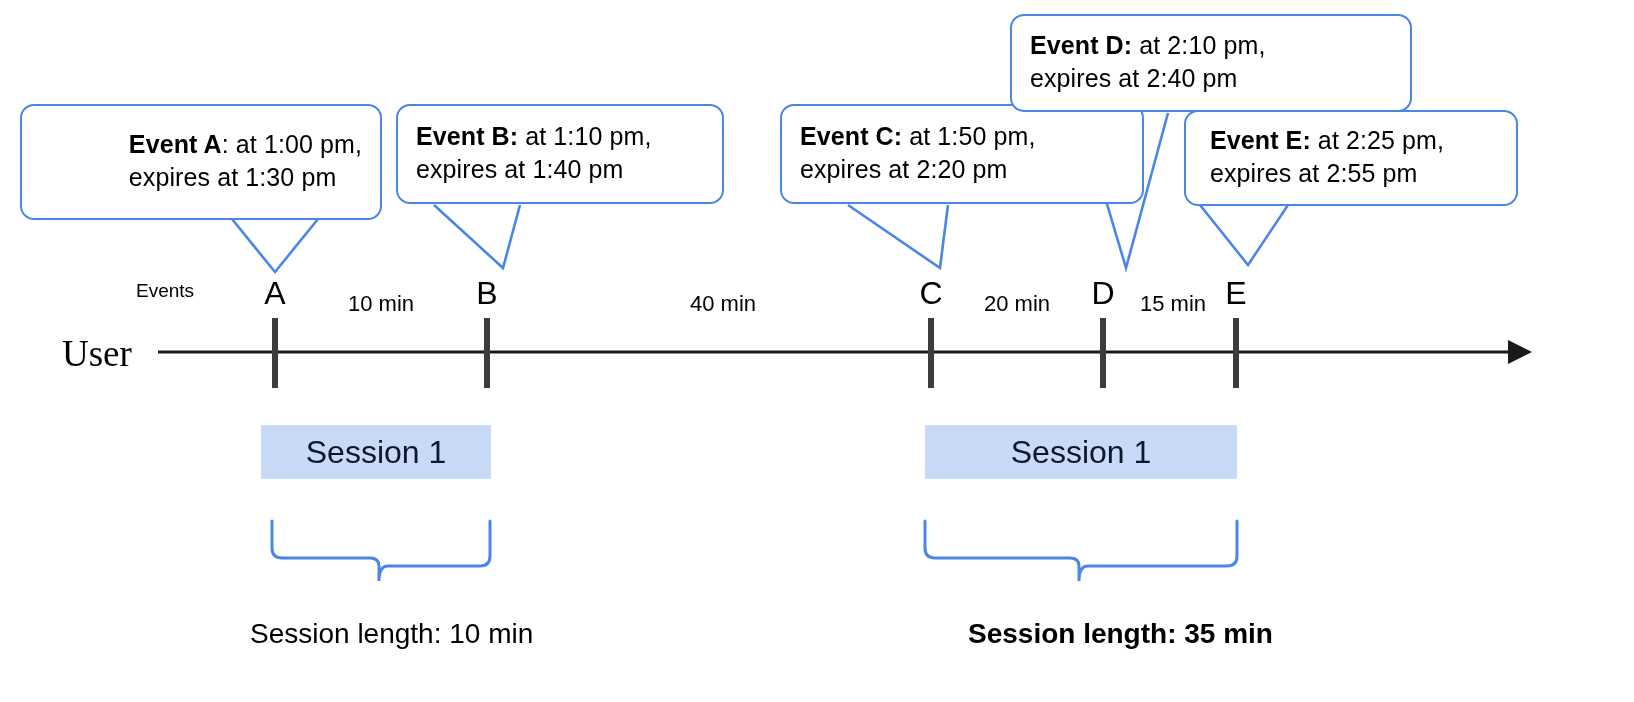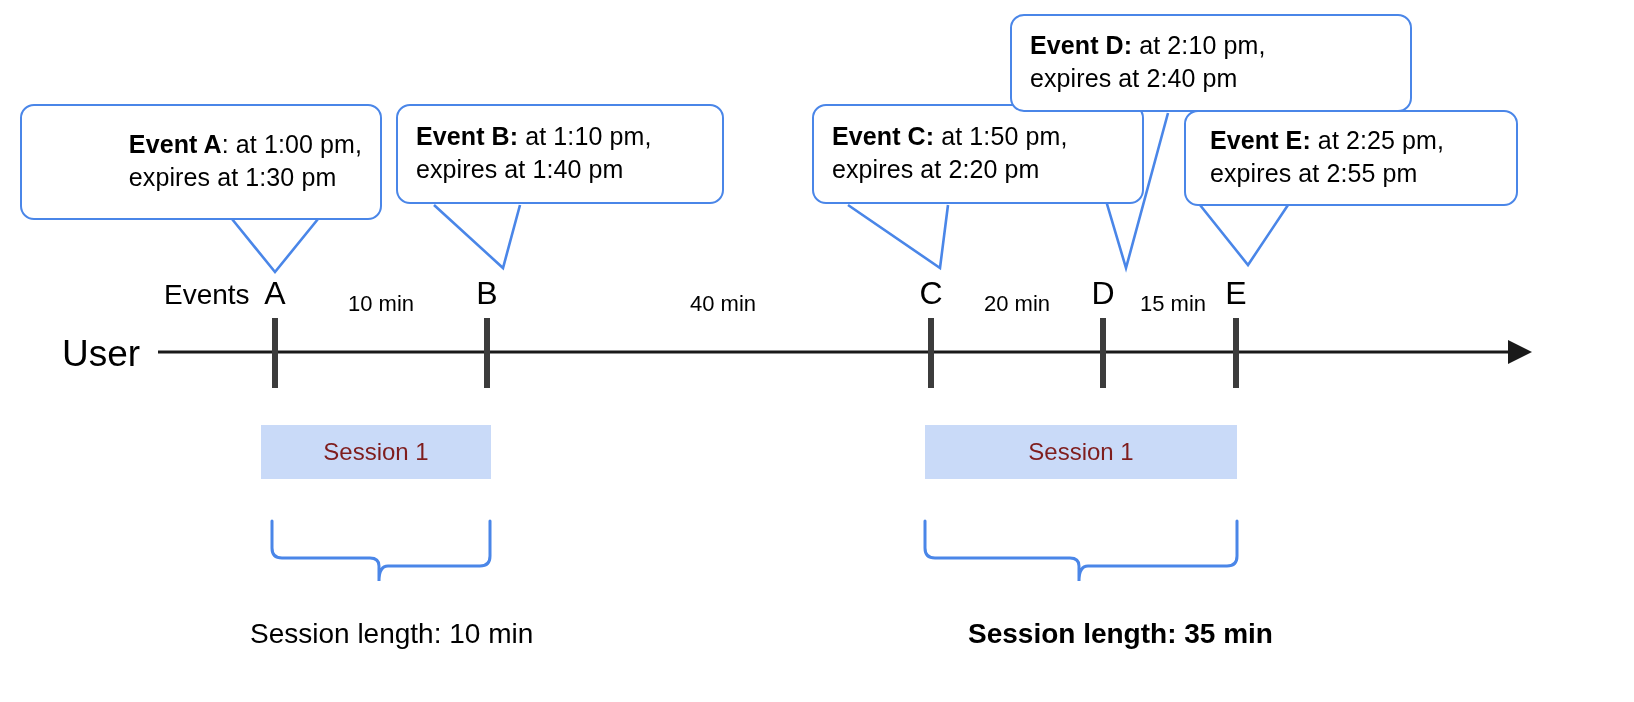--- a/index.html
+++ b/index.html
@@ -23,39 +23,39 @@
     display:flex;align-items:center;
     padding:10px 18px 12px 18px;
   }
   .callout .ctext{
     font-size:25px;line-height:1.32;letter-spacing:.1px;white-space:nowrap;
   }
   .callout .ctext b{font-weight:bold;}
 
   
   .axis-label{
-    position:absolute;z-index:2;font-size:37px;line-height:1;white-space:nowrap;
+    position:absolute;z-index:2;font-size:37px;line-height:1;white-space:nowrap;font-family:Liberation Serif, serif;
   }
   .events-label{
-    position:absolute;z-index:2;font-size:28px;line-height:1;white-space:nowrap;margin-left:28px;
+    position:absolute;z-index:2;font-size:19px;line-height:1;white-space:nowrap;
   }
   .tick-label{
     position:absolute;z-index:2;font-size:32px;line-height:1;white-space:nowrap;
     text-align:center;
   }
   .gap-label{
     position:absolute;z-index:2;font-size:22px;line-height:1;white-space:nowrap;
     text-align:center;
   }
 
   
   .session{
     position:absolute;z-index:2;
     display:flex;align-items:center;justify-content:center;
-    font-size:24px;color:#7f1d1d;
+    font-size:32px;color:#0f172a;
     box-sizing:border-box;
   }
   
   .caption{
     position:absolute;z-index:2;font-size:28px;line-height:1;white-space:nowrap;
   }
 </style>
 </head>
 <body>
 
@@ -107,21 +107,21 @@
       <span><b>Event A</b><span>:</span><span> at 1:00 pm,</span><br><span>expires at 1:30 pm</span></span>
     </div>
   </div>
 
   <div class="callout" style="left:396px;top:104px;width:328px;height:100px;">
     <div class="ctext">
       <span><b>Event B:</b><span> at 1:10 pm,</span><br><span>expires at 1:40 pm</span></span>
     </div>
   </div>
 
-  <div class="callout" style="left:812px;top:104px;width:332px;height:100px;">
+  <div class="callout" style="left:780px;top:104px;width:364px;height:100px;">
     <div class="ctext">
       <span><b>Event C:</b><span> at 1:50 pm,</span><br><span>expires at 2:20 pm</span></span>
     </div>
   </div>
 
   <div class="callout" style="left:1010px;top:14px;width:402px;height:98px;">
     <div class="ctext">
       <span><b>Event D:</b><span> at 2:10 pm,</span><br><span>expires at 2:40 pm</span></span>
     </div>
   </div>

